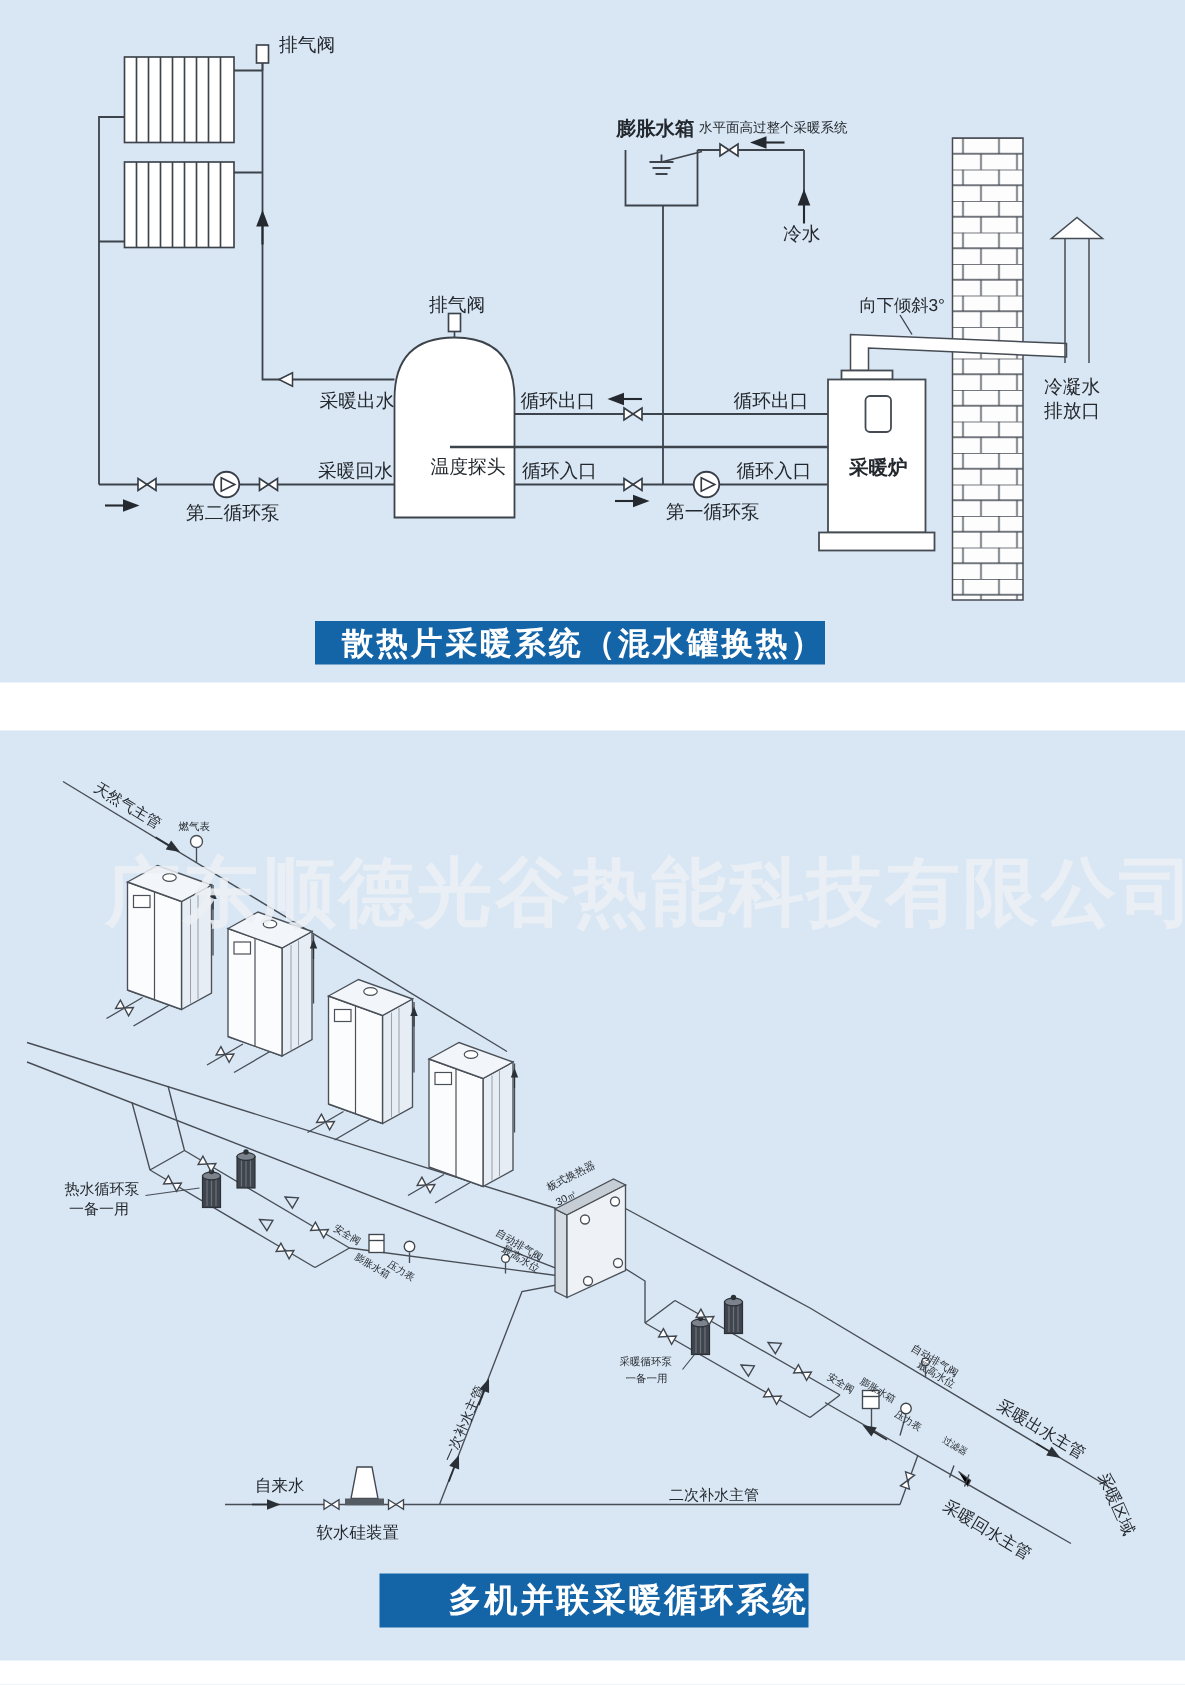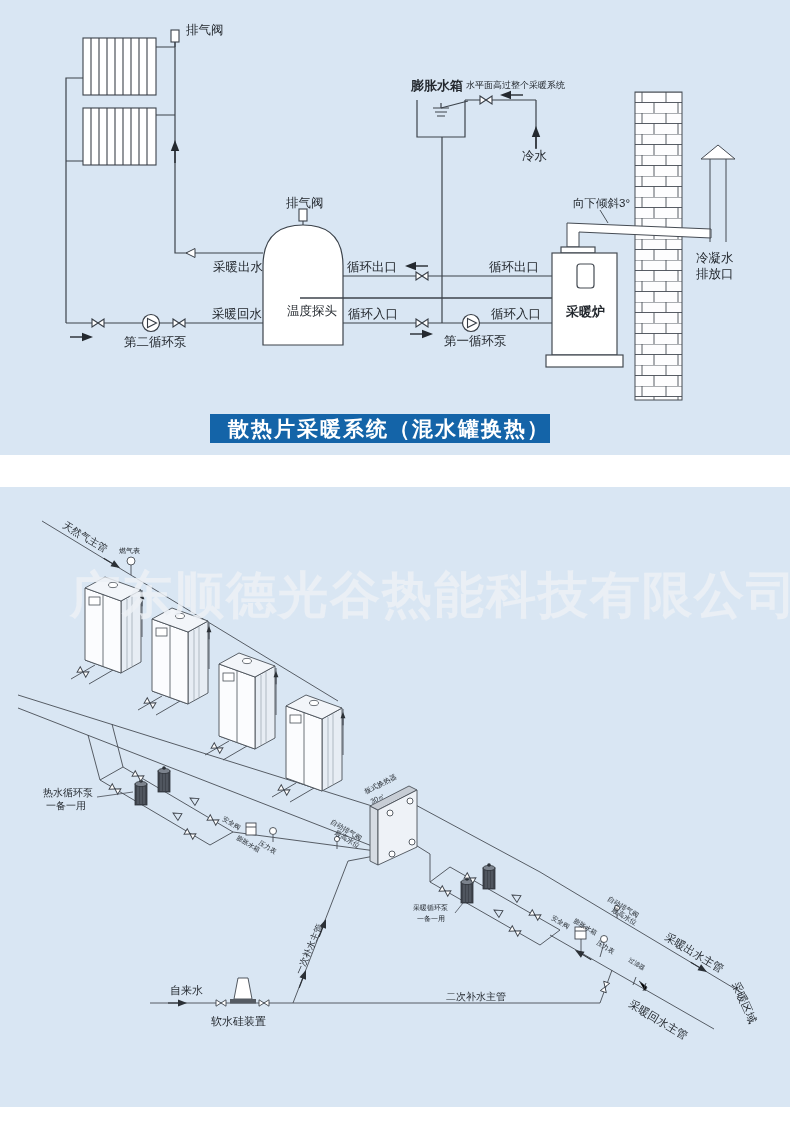--- a/index.html
+++ b/index.html
@@ -293,13 +293,16 @@
   <text font-size="11" transform="rotate(31,628,519)" x="628" y="519">采暖回水主管</text>
   <text font-size="11" transform="rotate(66,732,497)" x="732" y="497">采暖区域</text>
   <text font-size="6" transform="rotate(31,628,474)" x="628" y="474">过滤器</text>
   <text font-size="11" x="170" y="507">自来水</text>
   <text font-size="11" x="211" y="538">软水硅装置</text>
   <text font-size="9" transform="rotate(-66,301,488)" x="301" y="488">一次补水主管</text>
   <text font-size="10" x="446" y="513">二次补水主管</text>
 
   <text class="wm" x="70" y="125">广东顺德光谷热能科技有限公司</text>
 </svg>
+<div class="titlebar titlebar2">
+  <span>多机并联采暖循环系统</span>
 </div>
+</div>
 
 </body></html>

